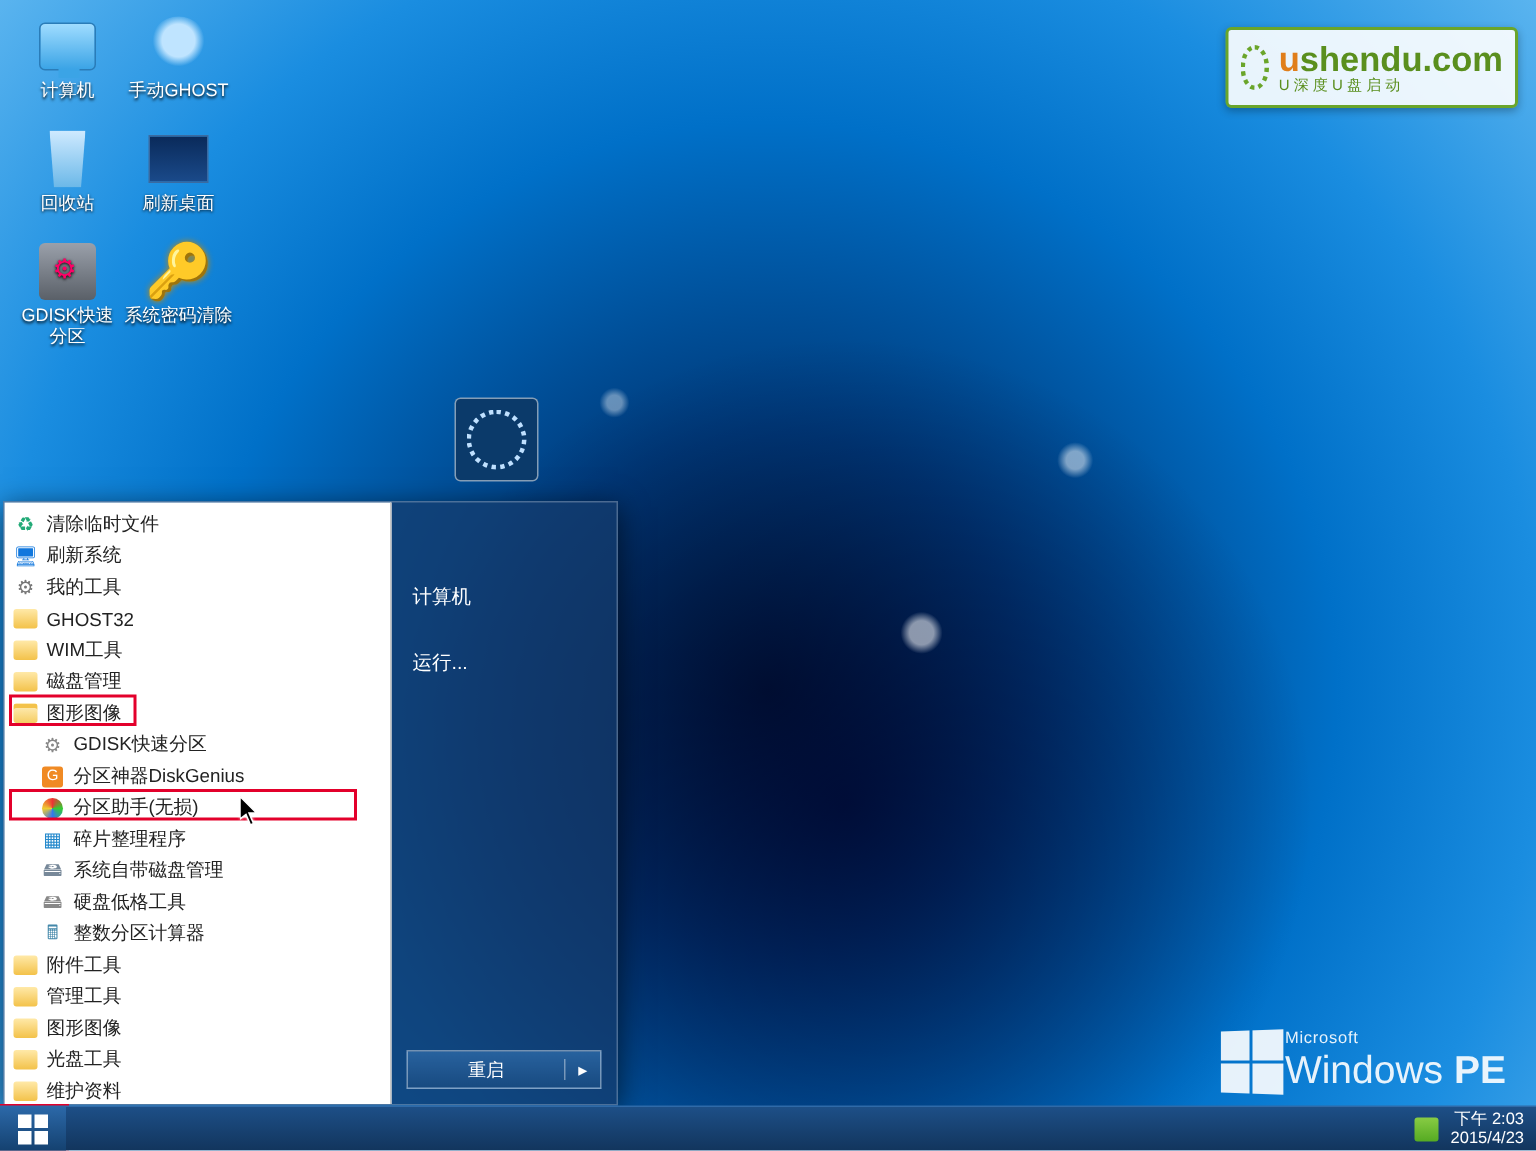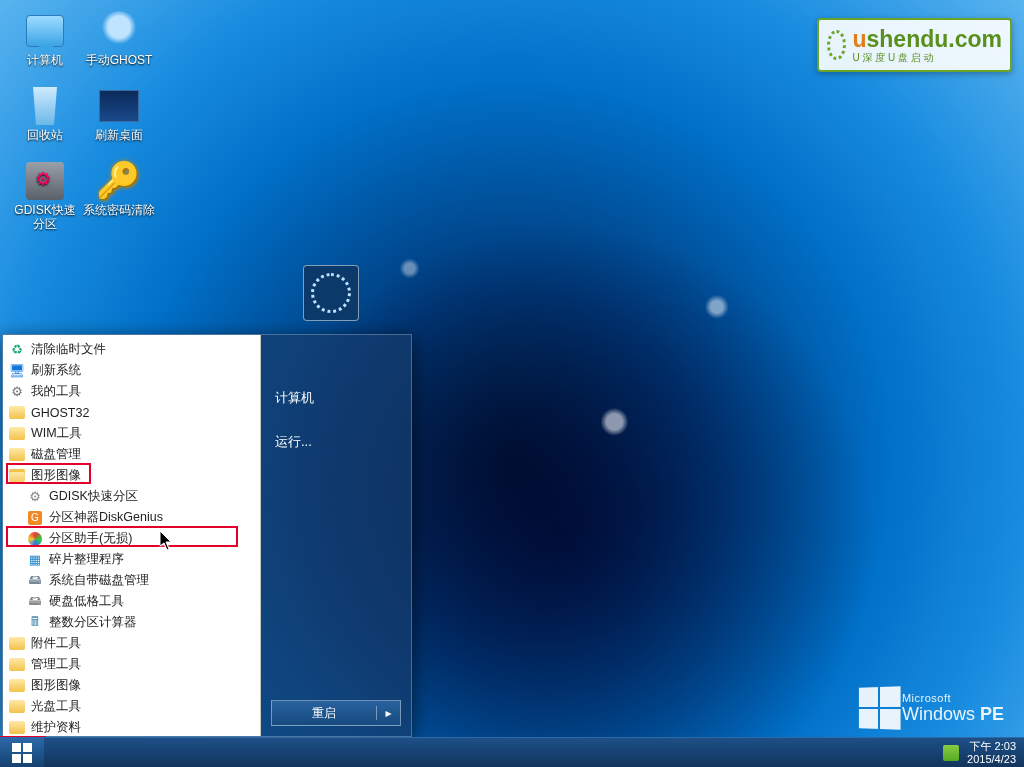--- a/index.html
+++ b/index.html
@@ -42,21 +42,21 @@
   color: rgba(255,255,255,.9);
   display: flex; align-items: center; gap: 2px;
 }
 .winpe-wm .panes {
   width: 42px; height: 42px;
   display: grid; grid-template: 1fr 1fr / 1fr 1fr; gap: 2px;
   transform: perspective(80px) rotateY(-8deg);
 }
 .winpe-wm .panes span { background: rgba(255,255,255,.9); }
 .winpe-wm .txt .ms { font-size: 11px; letter-spacing: .5px; }
-.winpe-wm .txt .wp { font-size: 18px; font-weight: 300; }
+.winpe-wm .txt .wp { font-size: 26px; font-weight: 300; }
 .winpe-wm .txt .wp b { font-weight: 600; }
 
 
 .desktop-icons { position: absolute; left: 8px; top: 8px; }
 .drow { display:flex; }
 .dicon {
   width: 74px; height: 75px;
   display: flex; flex-direction: column; align-items: center; justify-content: flex-start;
   color: #fff; font-size: 12px; text-align: center;
   text-shadow: 0 1px 2px #000; padding-top: 2px;

